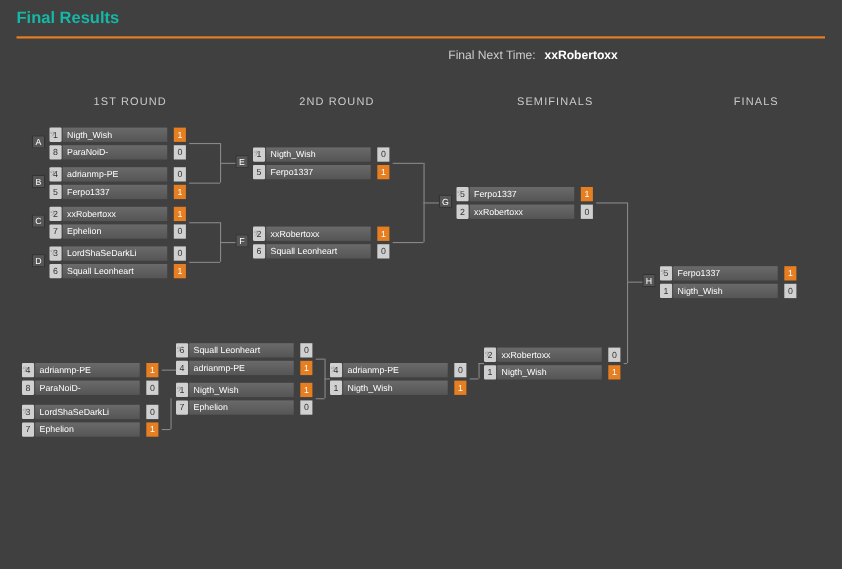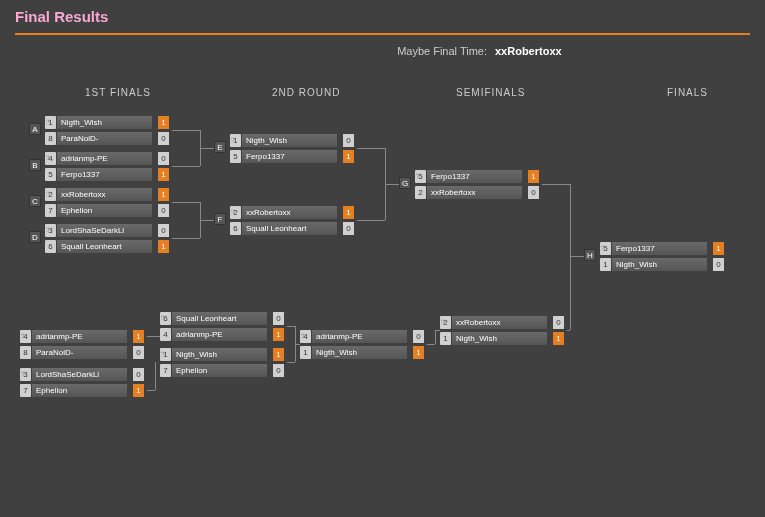--- a/index.html
+++ b/index.html
@@ -1,17 +1,17 @@
 <!DOCTYPE html>
 <html><head>
 <meta charset="utf-8">
 <style>
 *{margin:0;padding:0;box-sizing:border-box}
 body{background:#404040;font-family:Arial,sans-serif;font-size:10px;color:#ccc;width:765px;height:517px;overflow:hidden}
-.hdr{padding:8px 15px;color:#f9a8d4;font-size:15px;font-weight:bold}
+.hdr{padding:8px 15px;color:#14b8a6;font-size:15px;font-weight:bold}
 .rule{height:2px;background:#e67e22;margin:0 15px 10px}
 .results{text-align:right;padding-right:180px;margin-bottom:30px}
 .rr{margin-bottom:6px;color:#ccc}
 .rr .lbl{display:inline-block}
 .rr .val{display:inline-block;color:#fff;font-weight:bold;margin-left:8px;min-width:90px;text-align:left}
 .rr.s1{font-size:14px}
 .rr.s2{font-size:12px}
 .rr.s3{font-size:11px}
 .round-hdrs{position:relative;height:20px}
 .rh{position:absolute;font-size:10px;color:#ccc;letter-spacing:1px}
@@ -29,27 +29,27 @@
 .lnv{width:1px}
 .det{position:absolute;width:10px;height:10px;color:#999;font-size:9px}
 </style>
 </head>
 <body>
 
 <div class="hdr">Final Results</div>
 <div class="rule"></div>
 
 <div class="results">
-  <div class="rr s3"><span class="lbl">Maybe Final Time:</span><span class="val">xxRobertoxx</span></div>
+  <div class="rr s3"><span class="lbl">Final Next Time:</span><span class="val">xxRobertoxx</span></div>
 </div>
 
 <div class="round-hdrs">
-  <div class="rh" style="left:85px">1ST FINALS</div>
+  <div class="rh" style="left:85px">1ST ROUND</div>
   <div class="rh" style="left:272px">2ND ROUND</div>
-  <div class="rh" style="left:456px">SEMIFINALS</div>
+  <div class="rh" style="left:470px">SEMIFINALS</div>
   <div class="rh" style="left:667px">FINALS</div>
 </div>
 
 <div class="bracket">
 
 <div class="match" style="left:45px;top:8px">
   <div class="mlbl">A</div>
   <div class="row">
         <div class="seed">1</div>
         <div class="name">Nigth_Wish</div>

